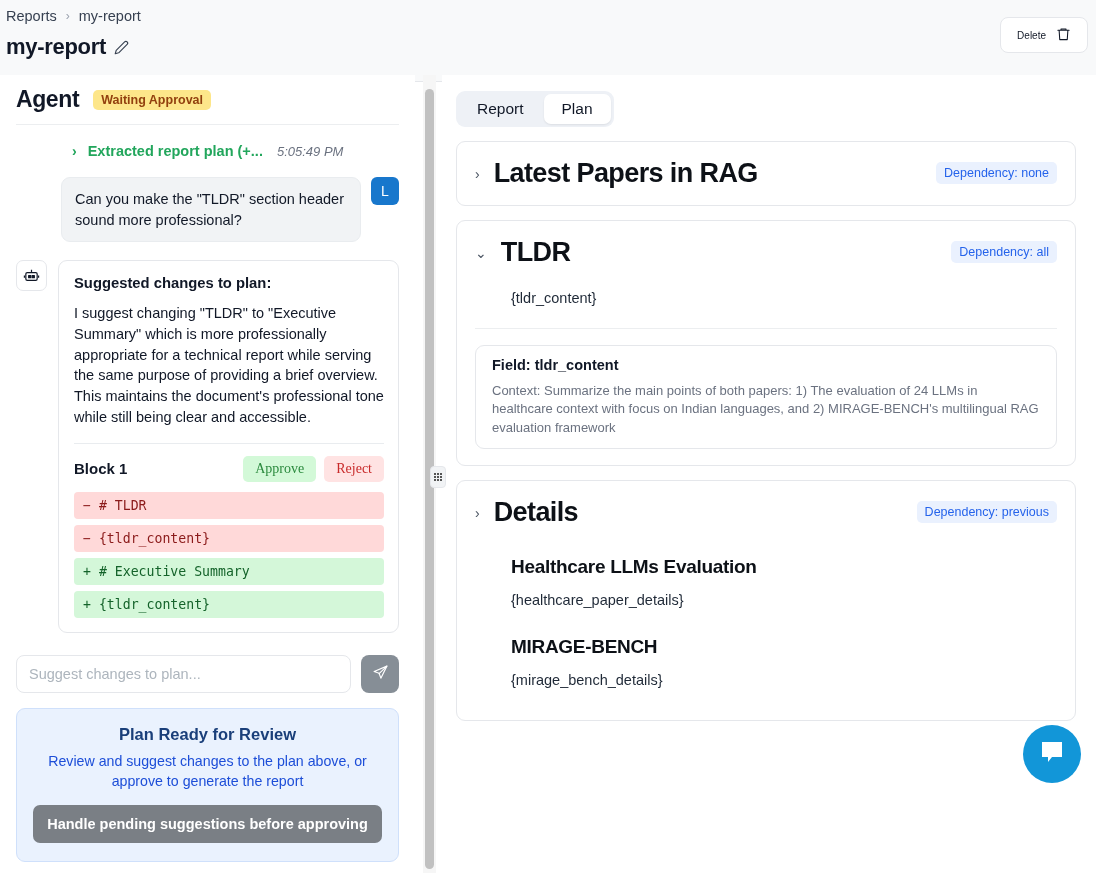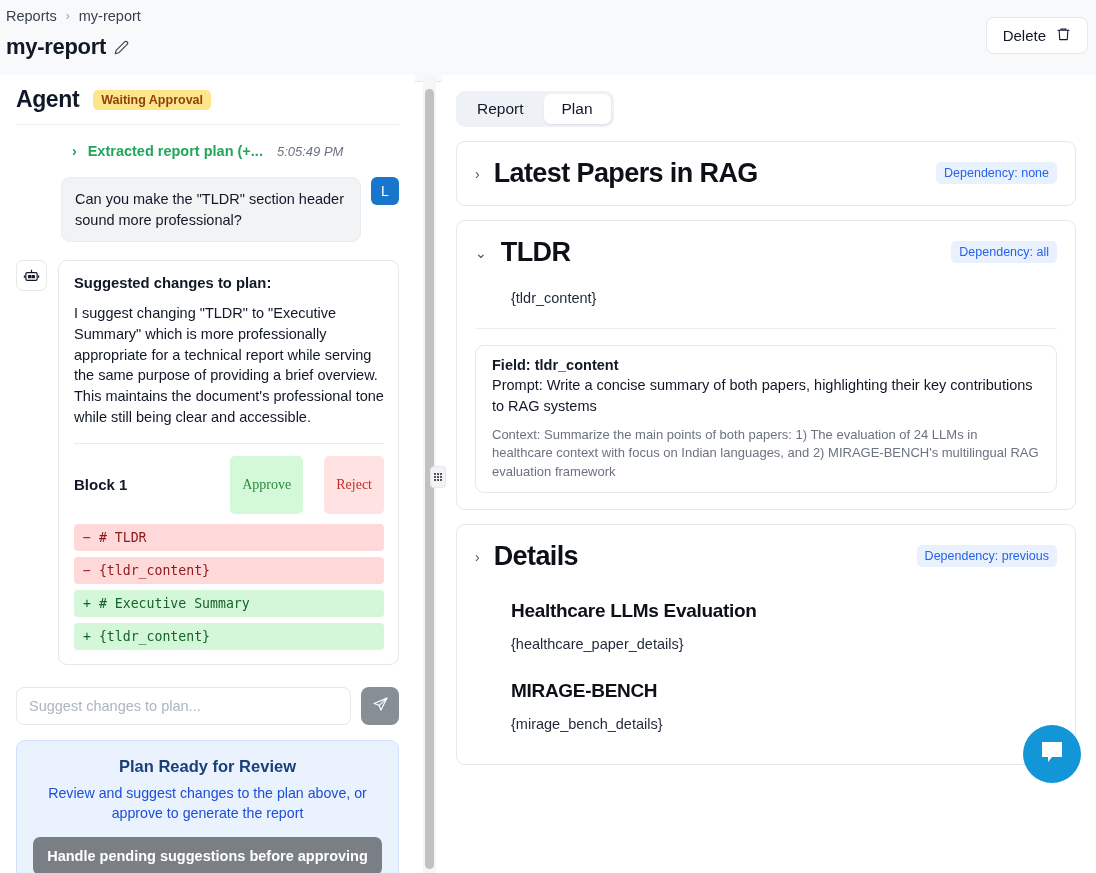--- a/index.html
+++ b/index.html
@@ -27,21 +27,21 @@
   .title-row {
     position: absolute; left: 6px; top: 34px;
     display: flex; align-items: center; gap: 8px;
   }
   .page-title { font-size: 22px; font-weight: bold; color: #111827; letter-spacing: -0.3px; }
   .pencil-icon { display: inline-flex; align-items: center; color: #374151; cursor: pointer; }
   .delete-btn {
     position: absolute; right: 8px; top: 17px;
     display: flex; align-items: center; gap: 10px;
     background: #ffffff; border: 1px solid #e5e7eb; border-radius: 8px;
-    padding: 8px 16px; font-size: 15px; color: #111827; cursor: pointer;
+    padding: 8px 16px; font-size: 10px; color: #111827; cursor: pointer;
   }
 
   
   .left-panel {
     position: absolute; left: 0; top: 75px; width: 415px; height: 798px;
     background: #ffffff; overflow: hidden;
   }
   .agent-head {
     position: absolute; left: 0; top: 0; width: 415px; height: 49px;
     display: flex; align-items: center; padding: 0 16px;
@@ -94,21 +94,21 @@
   .card-sep { height: 1px; background: #e9ecef; margin: 15px 0 12px 0; }
   .block-row { display: flex; align-items: center; justify-content: space-between; margin-bottom: 10px; }
   .block-name { font-size: 15px; font-weight: 600; }
   .block-actions { display: flex; gap: 8px; font-family: Liberation Serif, serif; }
   .btn-approve {
     background: #d3f9d8; color: #2b8a3e; border: none; border-radius: 5px;
     padding: 5px 12px; font-size: 14px; cursor: pointer; font-family: inherit;
   }
   .btn-reject {
     background: #ffe3e3; color: #c92a2a; border: none; border-radius: 5px;
-    padding: 21px 12px; font-size: 14px; cursor: pointer; font-family: inherit; margin-left: 13px;
+    padding: 5px 12px; font-size: 14px; cursor: pointer; font-family: inherit;
   }
   .diff-line {
     font-family: "DejaVu Sans Mono", monospace; font-size: 13.2px;
     padding: 6px 9px; border-radius: 4px; margin-bottom: 6px; white-space: pre;
   }
   .diff-del { background: #ffd9d9; color: #8b1a1a; }
   .diff-add { background: #d4f7d9; color: #14632a; }
 
   
   .composer { display: flex; align-items: center; gap: 10px; margin-top: 22px; }
@@ -333,21 +333,20 @@
       <div class="section-head-left">
         <span class="sec-chevron">⌄</span>
         <span class="sec-title">TLDR</span>
       </div>
       <span class="dep-badge">Dependency: all</span>
     </div>
     <div class="sec-placeholder">{tldr_content}</div>
     <div class="sec-divider"></div>
     <div class="query-box">
       <div class="q-field">Field: tldr_content</div>
-      <div class="q-prompt">Prompt: Write a concise summary of both papers, highlighting their key contributions to RAG systems</div>
       <div class="q-context">Context: Summarize the main points of both papers: 1) The evaluation of 24 LLMs in healthcare context with focus on Indian languages, and 2) MIRAGE-BENCH's multilingual RAG evaluation framework</div>
     </div>
   </div>
 
   
   <div class="section-card">
     <div class="section-head">
       <div class="section-head-left">
         <span class="sec-chevron">›</span>
         <span class="sec-title">Details</span>

